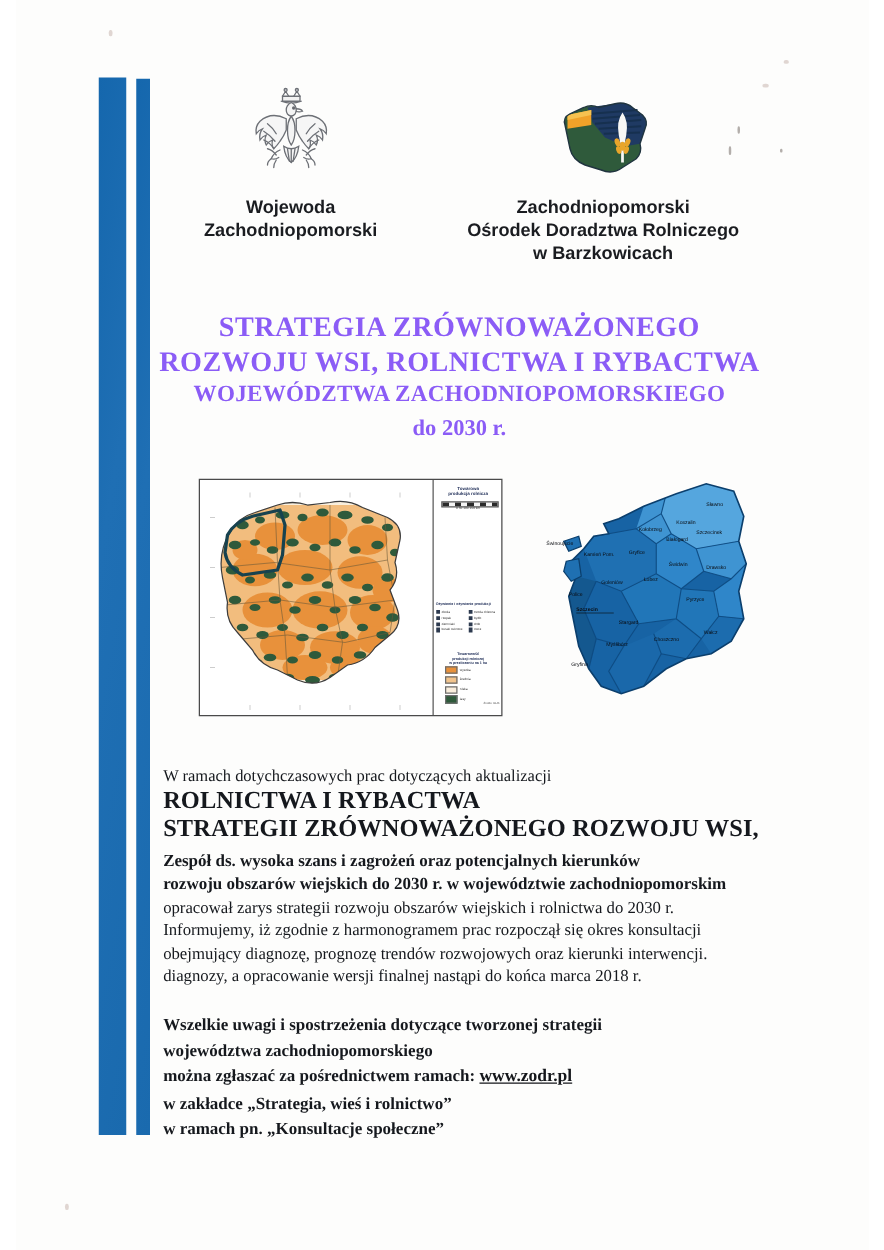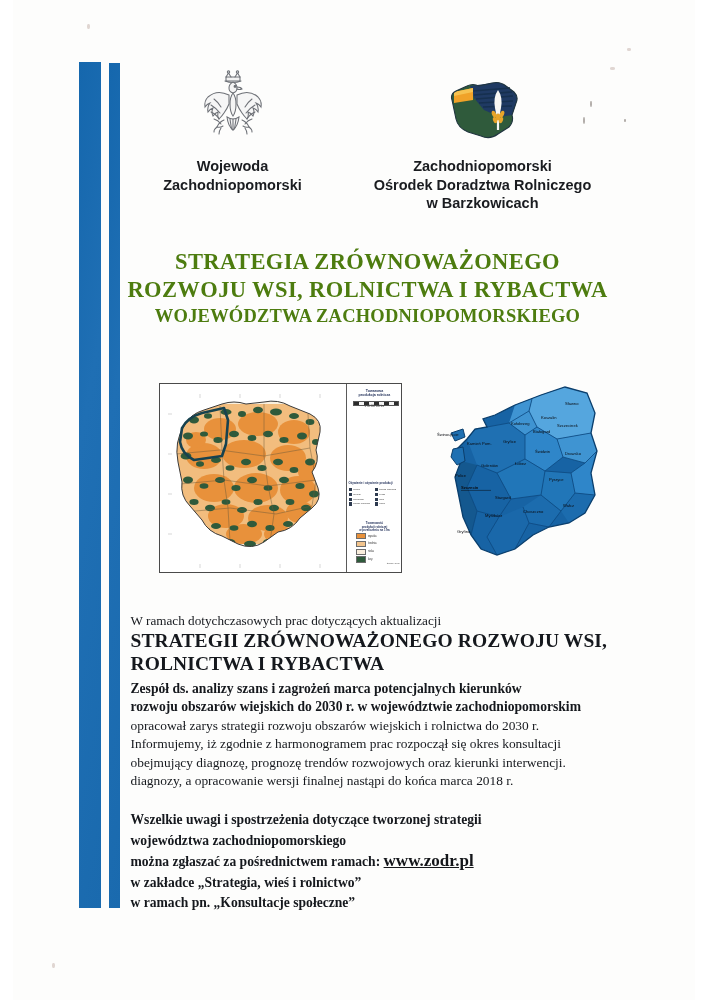--- a/index.html
+++ b/index.html
@@ -69,21 +69,21 @@
   }
   .org-caption .l { display: block; white-space: nowrap; }
 
   
   #title-block {
     position: absolute;
     left: 60px;
     top: 248px;
     width: 590px;
     text-align: center;
-    color: #4d7c0f;
+    color: #8b5cf6;
   }
   #title-l1, #title-l2 {
     font-family: "Liberation Serif", serif;
     font-weight: bold;
     font-size: 22.5px;
     line-height: 28px;
     letter-spacing: .4px;
     white-space: nowrap;
   }
   #title-l3 {
@@ -262,21 +262,21 @@
   #cta p {
     margin: 0;
     font-family: "Liberation Serif", serif;
     font-weight: bold;
     font-size: 13.6px;
     line-height: 20.5px;
   }
   #cta a, .urlish {
     color: #14161a;
     text-decoration: underline;
-    font-size: 17px;
+    font-size: 14px;
     font-weight: bold;
   }
 </style>
 </head>
 <body>
 
 <div id="page">
 
   <div class="speck" style="left:74px;top:24px;width:3px;height:5px;"></div>
   <div class="speck" style="left:614px;top:48px;width:4px;height:3px;"></div>
@@ -370,20 +370,21 @@
         <span class="l">Ośrodek Doradztwa Rolniczego</span>
         <span class="l">w Barzkowicach</span>
       </div>
     </div>
   </div>
 
   <div id="title-block">
     <div id="title-l1">STRATEGIA ZRÓWNOWAŻONEGO</div>
     <div id="title-l2">ROZWOJU WSI, ROLNICTWA I RYBACTWA</div>
     <div id="title-l3">WOJEWÓDZTWA ZACHODNIOPOMORSKIEGO</div>
+    <div id="title-l4">do 2030 r.</div>
   </div>
 
   <div id="figures">
 
     <div id="fig-poland">
       <svg viewBox="0 0 186 190" width="186" height="190" style="position:absolute;left:0;top:0;" aria-hidden="true">
         <defs>
           <clipPath id="plclip">
             <path d="M24 42 Q30 30 44 26 L62 20 Q74 16 86 20 L104 18 Q118 15 130 22
                      L150 30 Q162 36 160 48 L156 66 Q160 78 152 88
@@ -655,25 +656,25 @@
           <text x="48" y="140">Myślibórz</text>
           <text x="20" y="156">Gryfino</text>
         </g>
         <line x1="24" y1="113.4" x2="54" y2="113.4" stroke="#0b0d12" stroke-width=".5"></line>
       </svg>
     </div>
   </div>
 
   <div id="body-block">
     <div id="intro-line">W ramach dotychczasowych prac dotyczących aktualizacji</div>
+    <div class="head2">ROLNICTWA I RYBACTWA</div>
     <div class="head2">STRATEGII ZRÓWNOWAŻONEGO ROZWOJU WSI,</div>
-    <div class="head2">ROLNICTWA I RYBACTWA</div>
 
     <div id="para">
-      <p class="b">Zespół ds. analizy szans i zagrożeń marca potencjalnych kierunków</p>
+      <p class="b">Zespół ds. wysoka szans i zagrożeń oraz potencjalnych kierunków</p>
       <p class="b">rozwoju obszarów wiejskich do 2030 r. w województwie zachodniopomorskim</p>
       <p>opracował zarys strategii rozwoju obszarów wiejskich i rolnictwa do 2030 r.</p>
       <p>Informujemy, iż zgodnie z harmonogramem prac rozpoczął się okres konsultacji</p>
       <p>obejmujący diagnozę, prognozę trendów rozwojowych oraz kierunki interwencji.</p>
       <p>diagnozy, a opracowanie wersji finalnej nastąpi do końca marca 2018 r.</p>
     </div>
 
     <div id="cta">
       <p>Wszelkie uwagi i spostrzeżenia dotyczące tworzonej strategii</p>
       <p>województwa zachodniopomorskiego</p>

